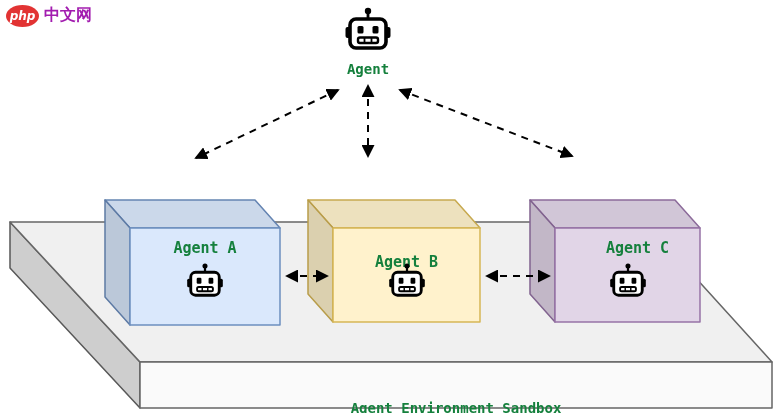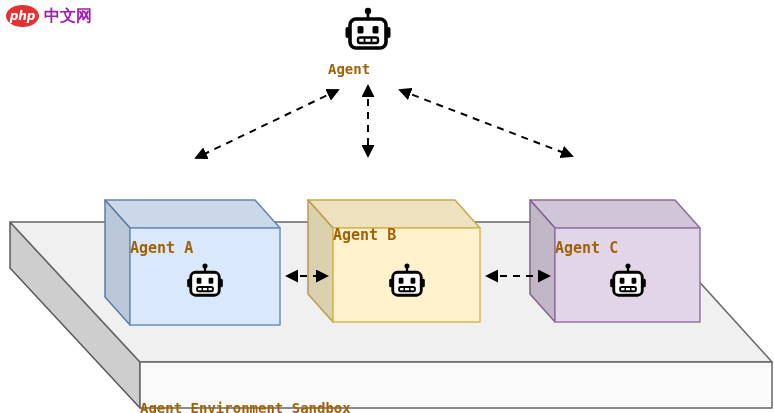--- a/index.html
+++ b/index.html
@@ -5,30 +5,30 @@
   html,body{margin:0;padding:0;background:#fff;}
   #stage{
     position:relative;width:774px;height:413px;background:#ffffff;
     font-family:"DejaVu Sans","Liberation Sans",sans-serif;overflow:hidden;
   }
   #diagram-svg{position:absolute;left:0;top:0;}
   svg polygon, svg rect.box-face{stroke-width:1.5;stroke-linejoin:round;}
   .face-top{filter:brightness(.93);}
   .face-side{filter:brightness(.86);}
   .label{
-    position:absolute;color:#a16207;
+    position:absolute;text-align:center;color:#15803d;
     font-family:"DejaVu Sans Mono","Liberation Mono",monospace;
     font-weight:700;line-height:1.2;white-space:nowrap;
   }
   .agent-label{font-size:14px;}
   .box-label{font-size:15px;}
   .sandbox-label{font-size:14px;margin-top:23px;}
   .robot{position:absolute;}
   .logo{
-    position:absolute;left:6px;top:5px;display:flex;align-items:center;gap:5px;
+    position:absolute;left:6px;top:5px;display:flex;align-items:flex-start;gap:5px;
     cursor:pointer;
   }
   .logo-badge{
     display:flex;align-items:center;justify-content:center;
     width:33px;height:22px;border-radius:50%;
     background:#e23333;color:#fff;font-size:12px;font-style:italic;
     font-weight:700;font-family:"DejaVu Sans",sans-serif;
   }
   .logo-text{
     font-size:16px;font-weight:700;color:#a21caf;
@@ -97,21 +97,21 @@
     <span class="logo-badge">php</span>
     <span class="logo-text">中文网</span>
   </div>
 
   <svg class="robot" style="left:344px;top:6px" width="48" height="48">
       <use href="#robot"></use>
     </svg>
   <div class="label agent-label" style="left:328px;top:61px;width:80px">Agent</div>
 
   <div class="label box-label" style="left:130px;top:239px;width:150px">Agent A</div>
-  <div class="label box-label" style="left:333px;top:226px;width:147px">Agent B</div>
+  <div class="label box-label" style="left:333px;top:253px;width:147px">Agent B</div>
   <div class="label box-label" style="left:555px;top:239px;width:165px">Agent C</div>
 
   <svg class="robot" style="left:186px;top:262px" width="38" height="38">
       <use href="#robot"></use>
     </svg>
   <svg class="robot" style="left:388px;top:262px" width="38" height="38">
       <use href="#robot"></use>
     </svg>
   <svg class="robot" style="left:609px;top:262px" width="38" height="38">
       <use href="#robot"></use>

